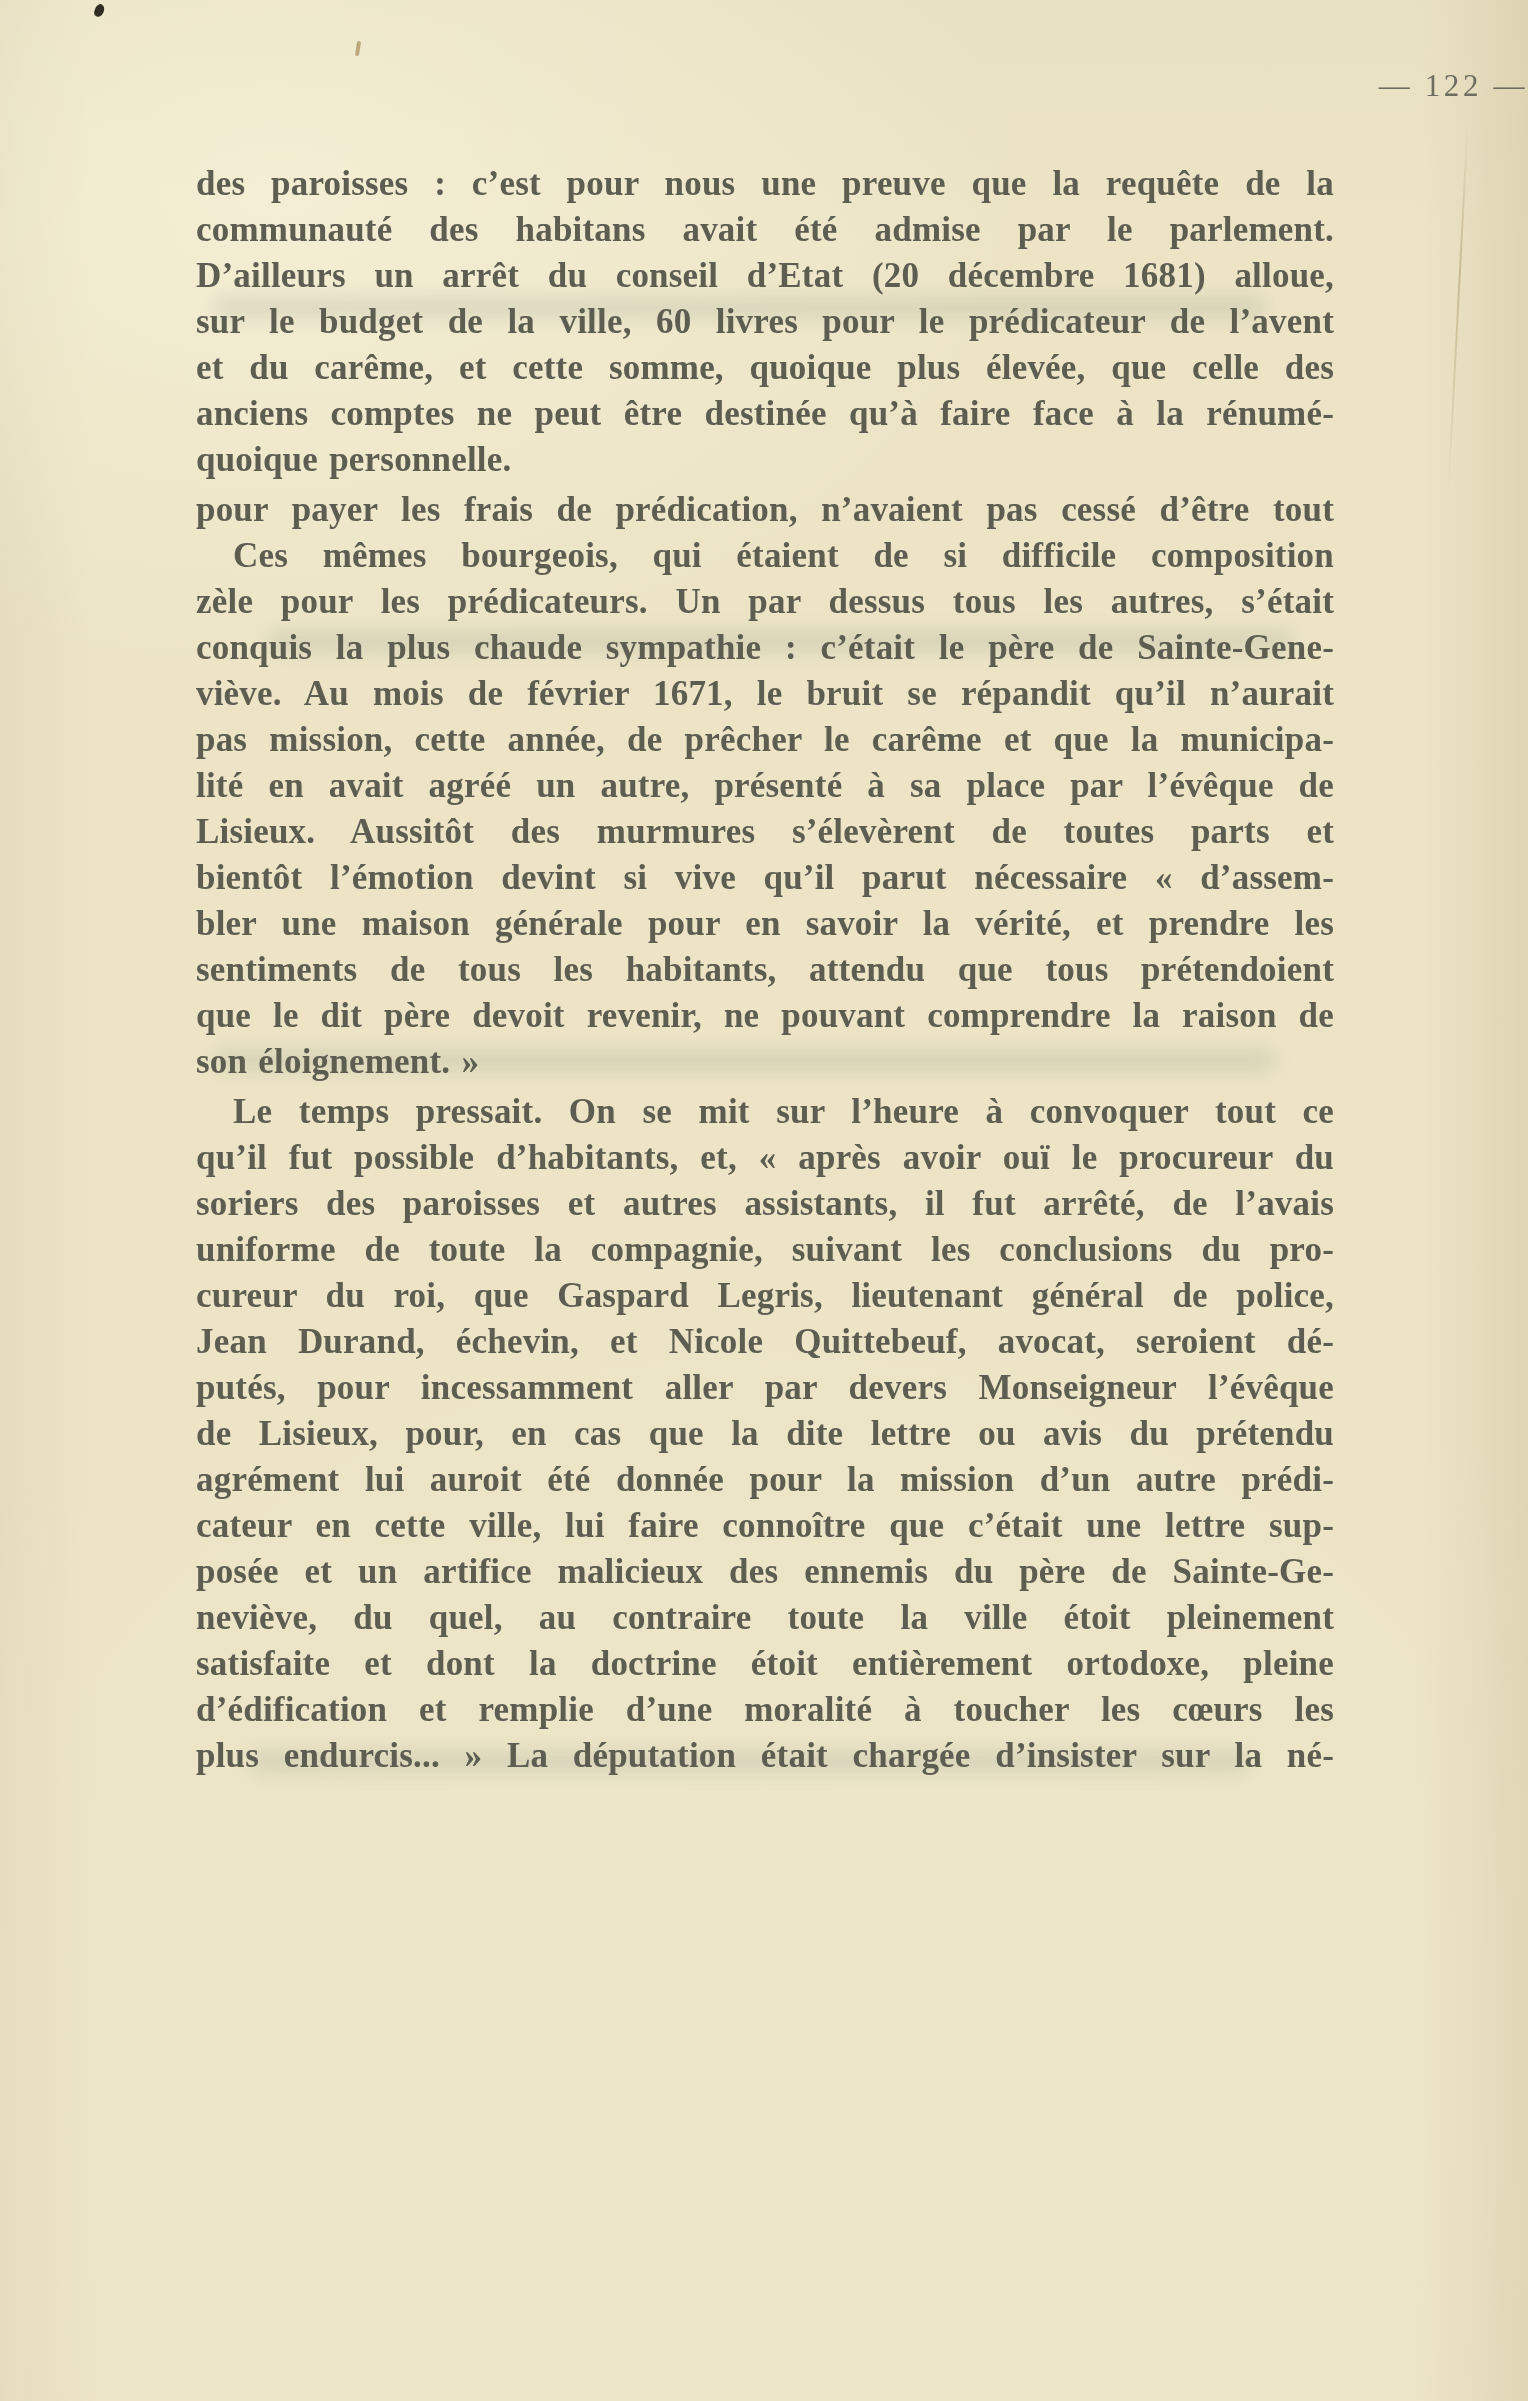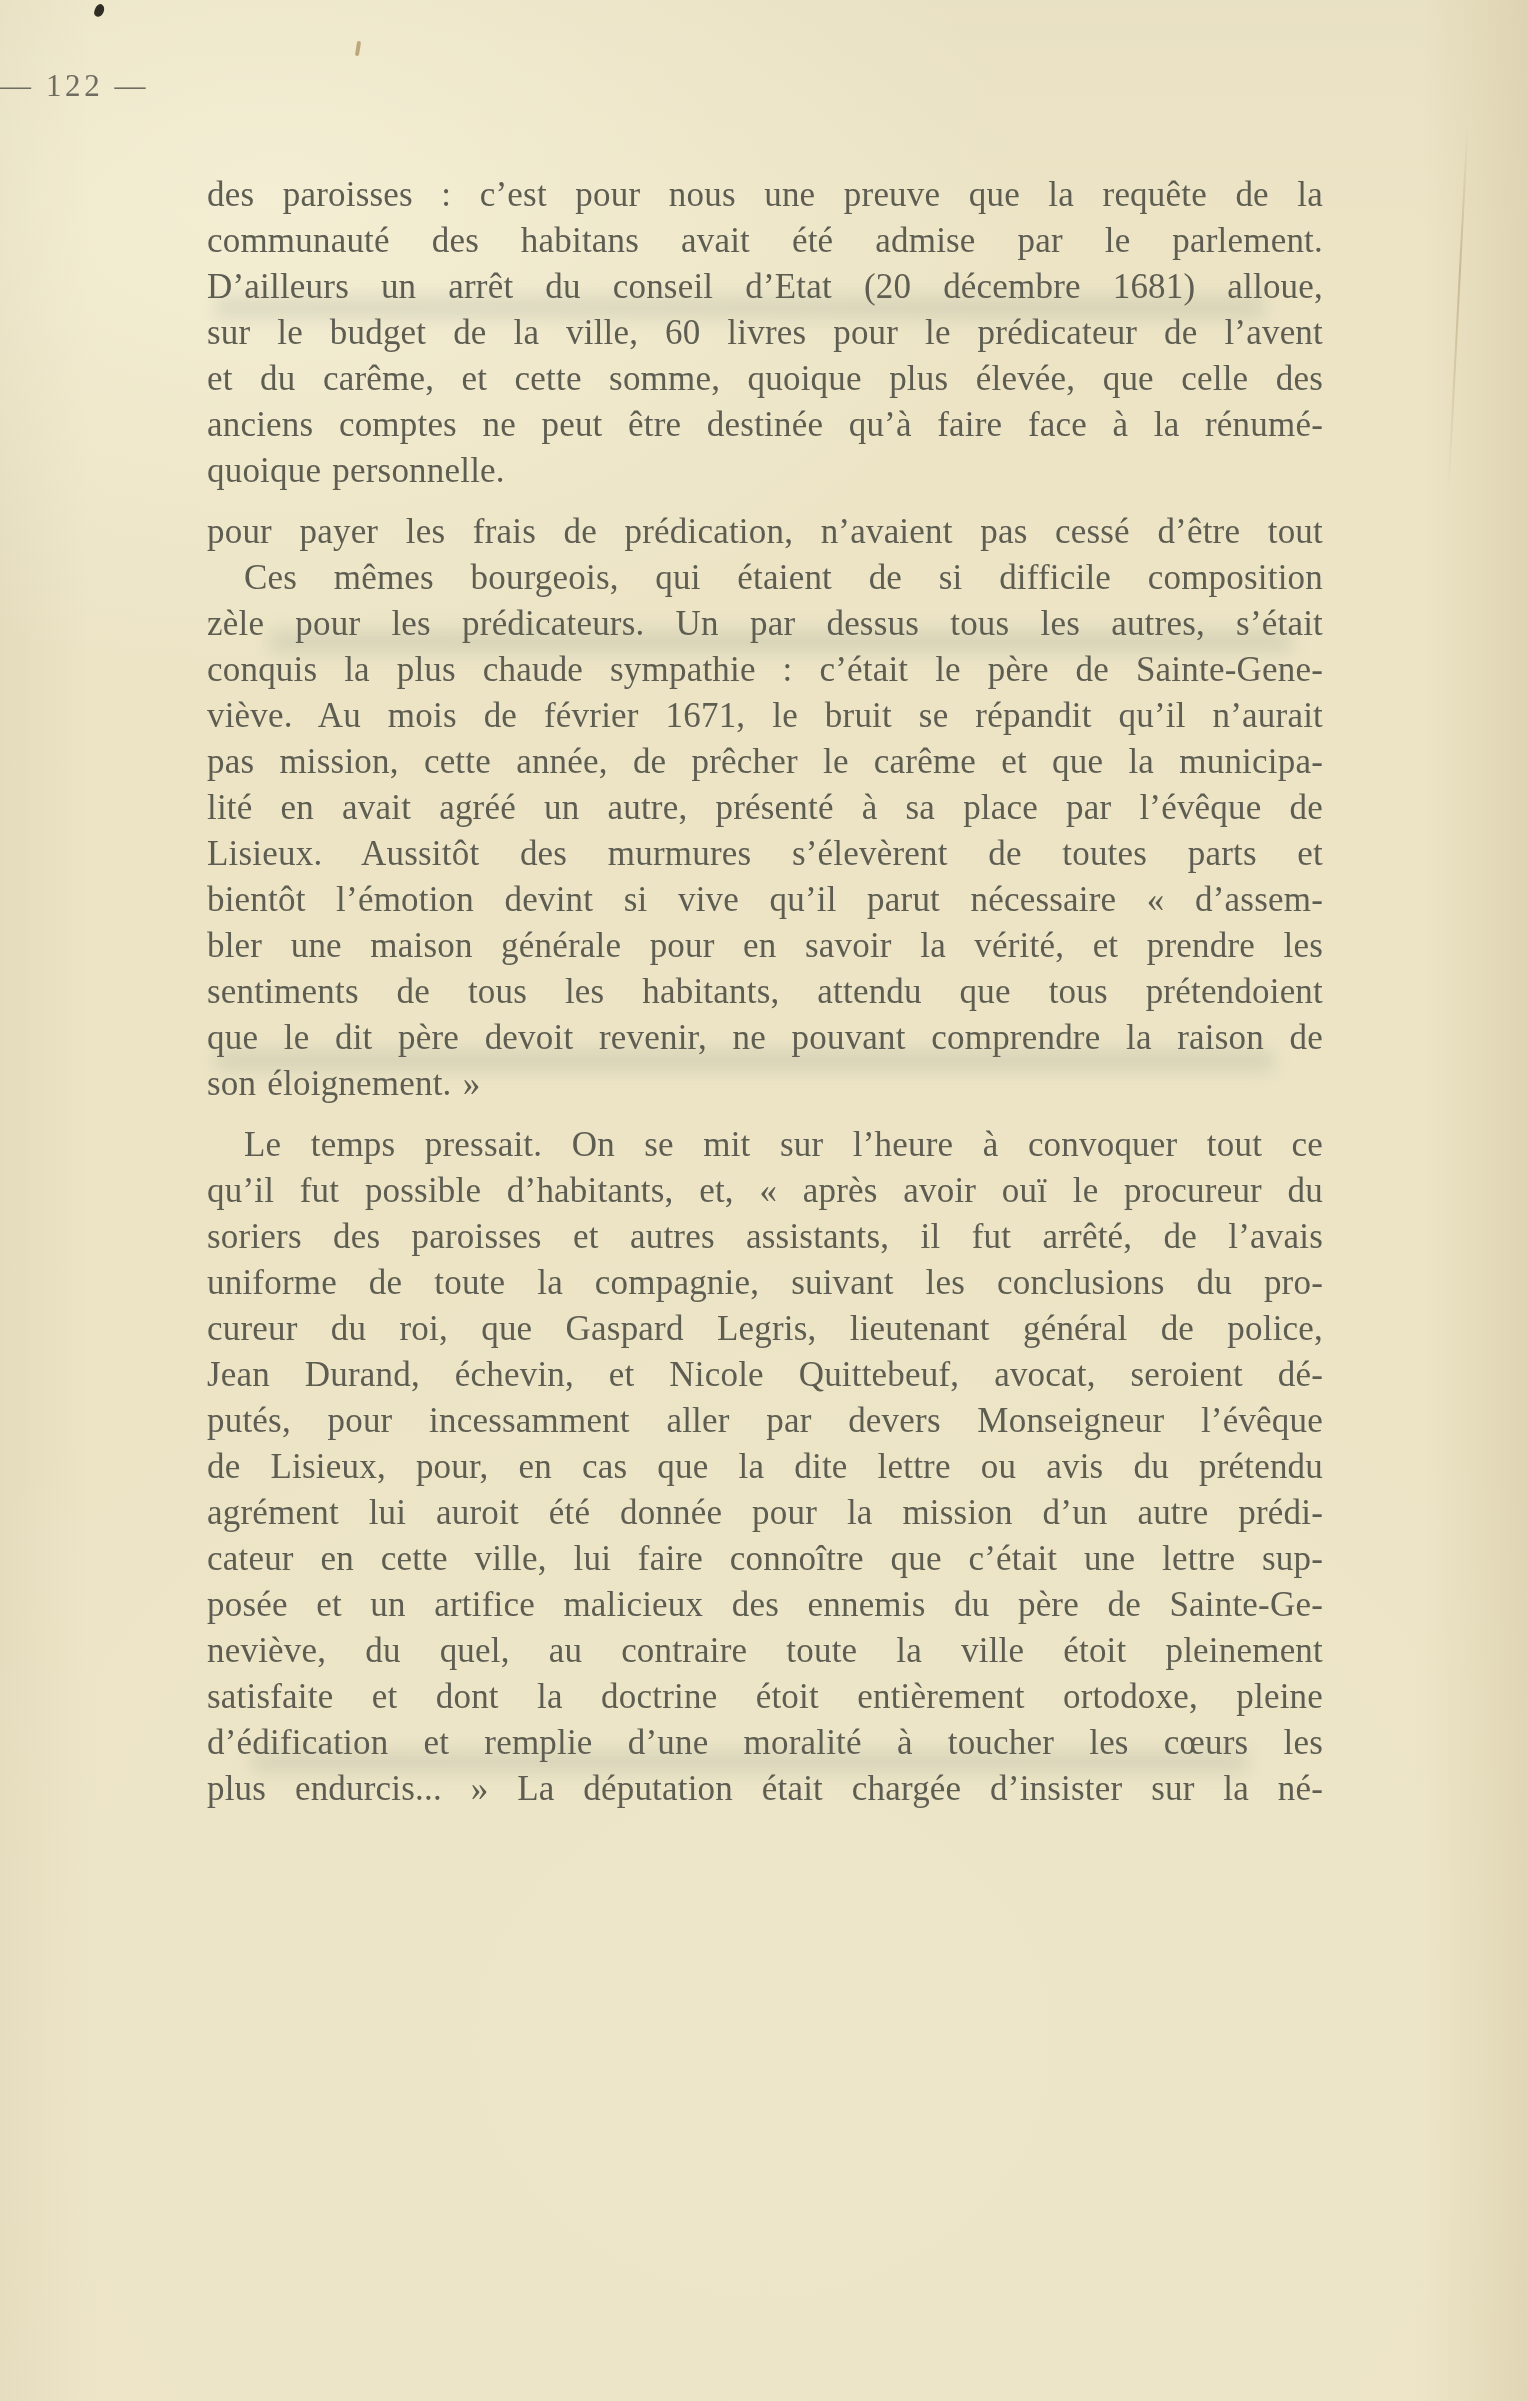--- a/index.html
+++ b/index.html
@@ -21,36 +21,36 @@
       linear-gradient(to bottom, rgba(232,224,194,0.8) 0%, rgba(236,229,203,0) 10%),
       var(--paper, #ece4c5);
     font-family: "Liberation Serif", "DejaVu Serif", serif;
     color: var(--ink, #5e5d52);
   }
   .page-number {
     position: absolute;
     top: 68px;
     left: 0;
     width: 100%;
-    text-align: left;
+    text-align: right;
     font-size: 31px;
     letter-spacing: 3.6px;
     color: var(--ink-light, #6e6d60);
   }
   .text-block {
     position: absolute;
     left: 192px;
     top: 157px;
     width: 1146px;
     font-size: 35px;
     line-height: 46px;
     letter-spacing: 0.2px;
     word-spacing: 2.2px;
   }
-  .para { margin: 15px; padding: 0; }
+  .para { margin: 4px; padding: 0; font-weight: bold; }
   .line {
     height: 46px;
     overflow: hidden;
     text-align: justify;
     text-align-last: justify;
     white-space: normal;
   }
   .line.short { text-align-last: left; }
   .line.first { text-indent: 37px; }
   

